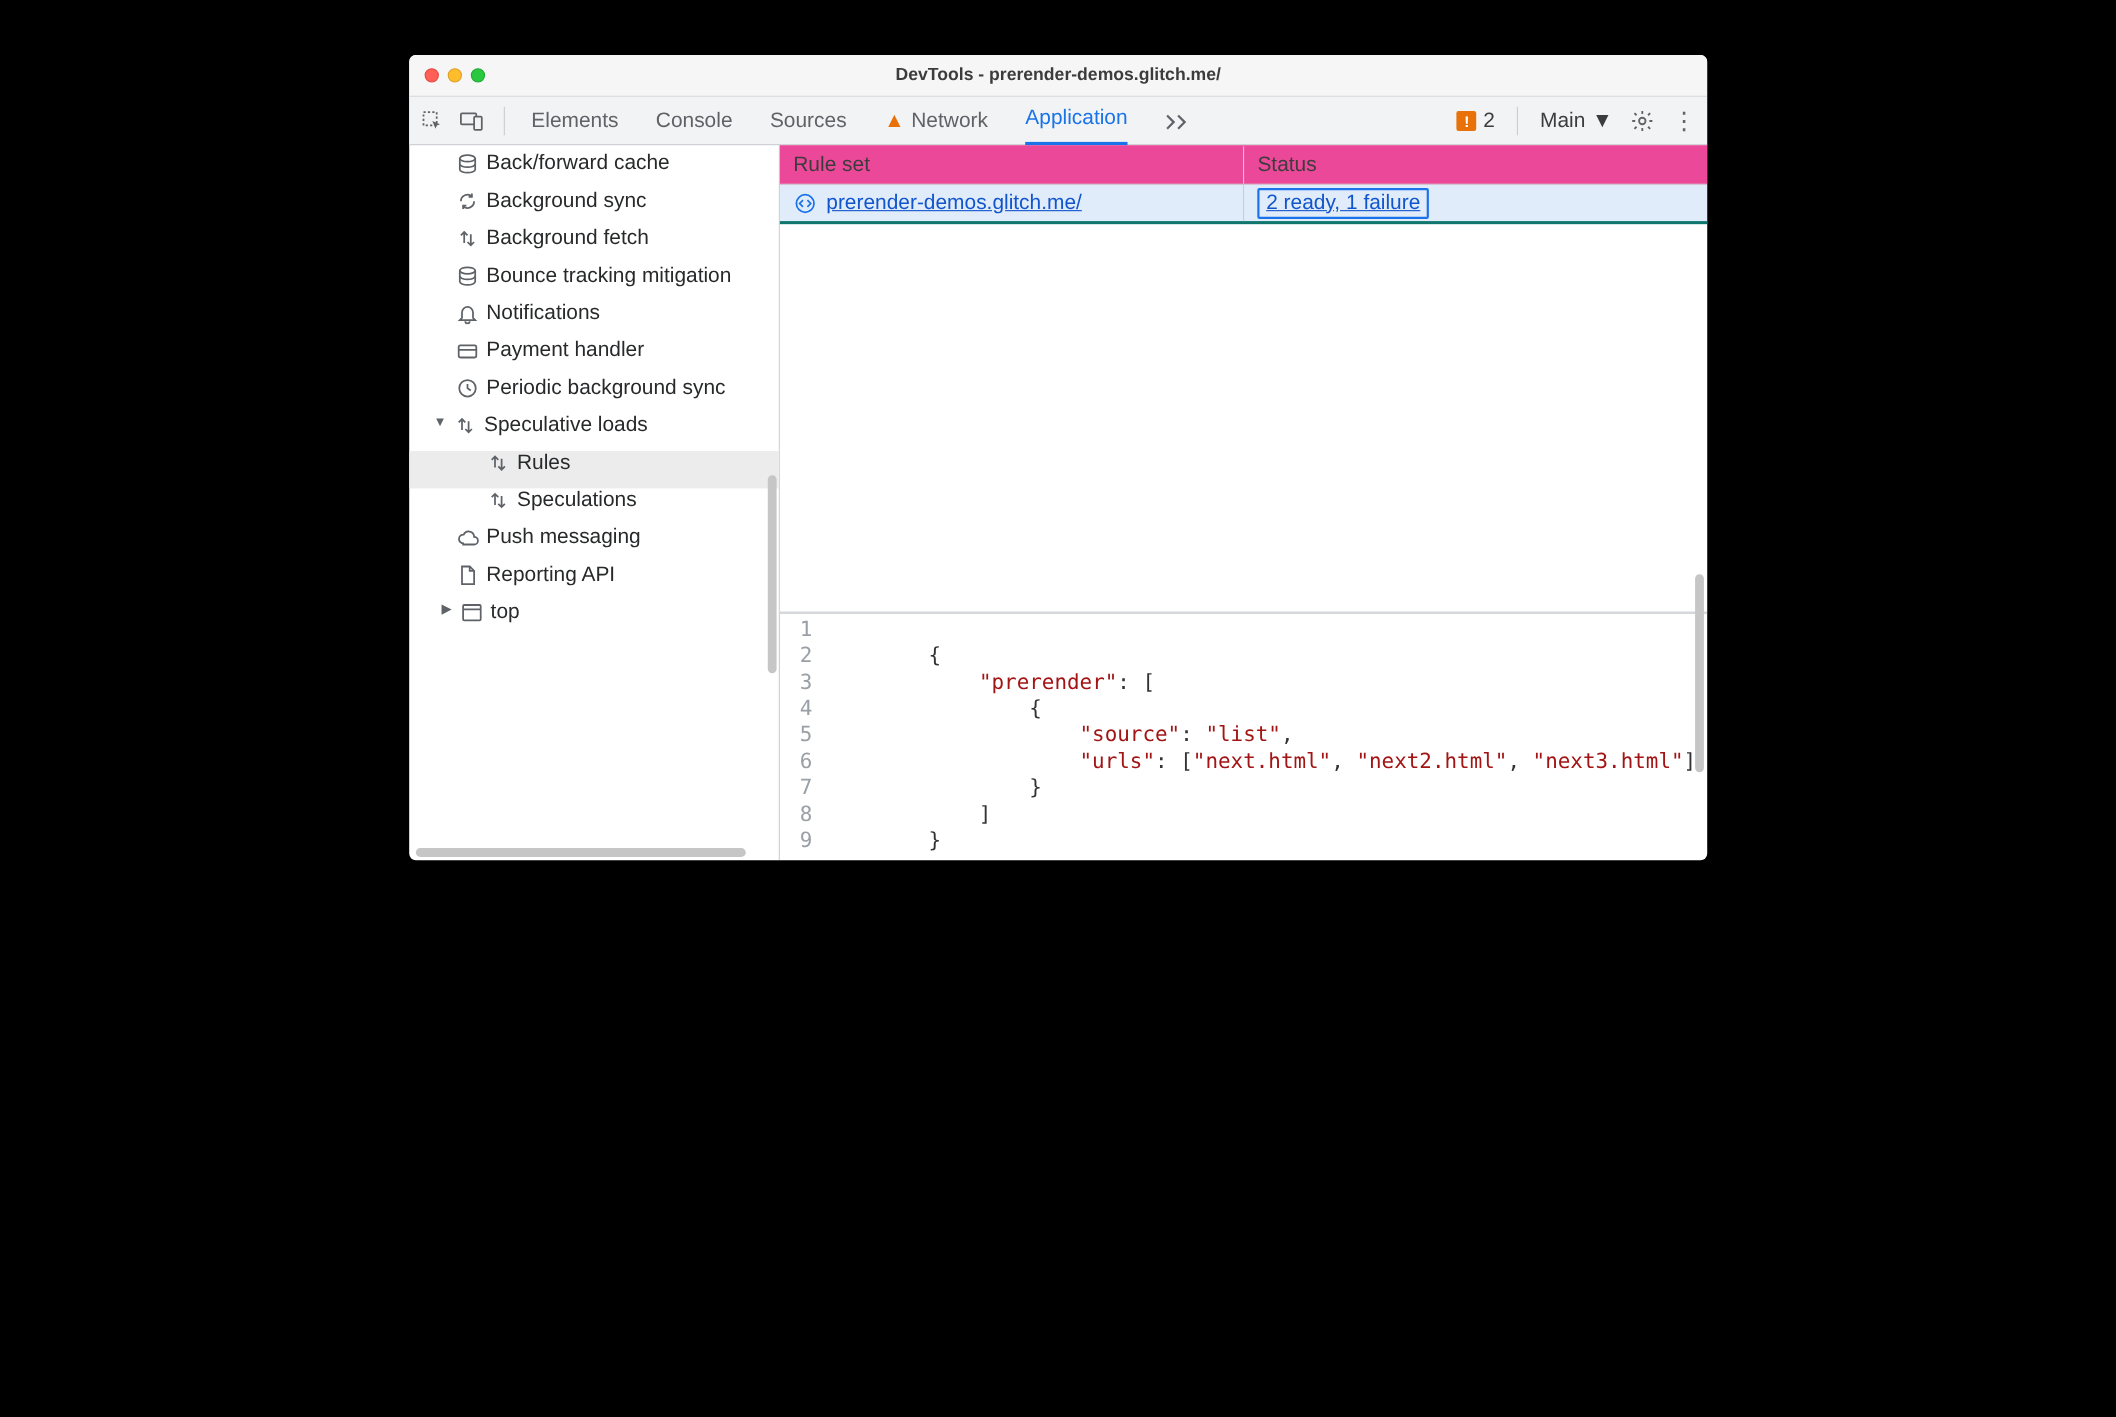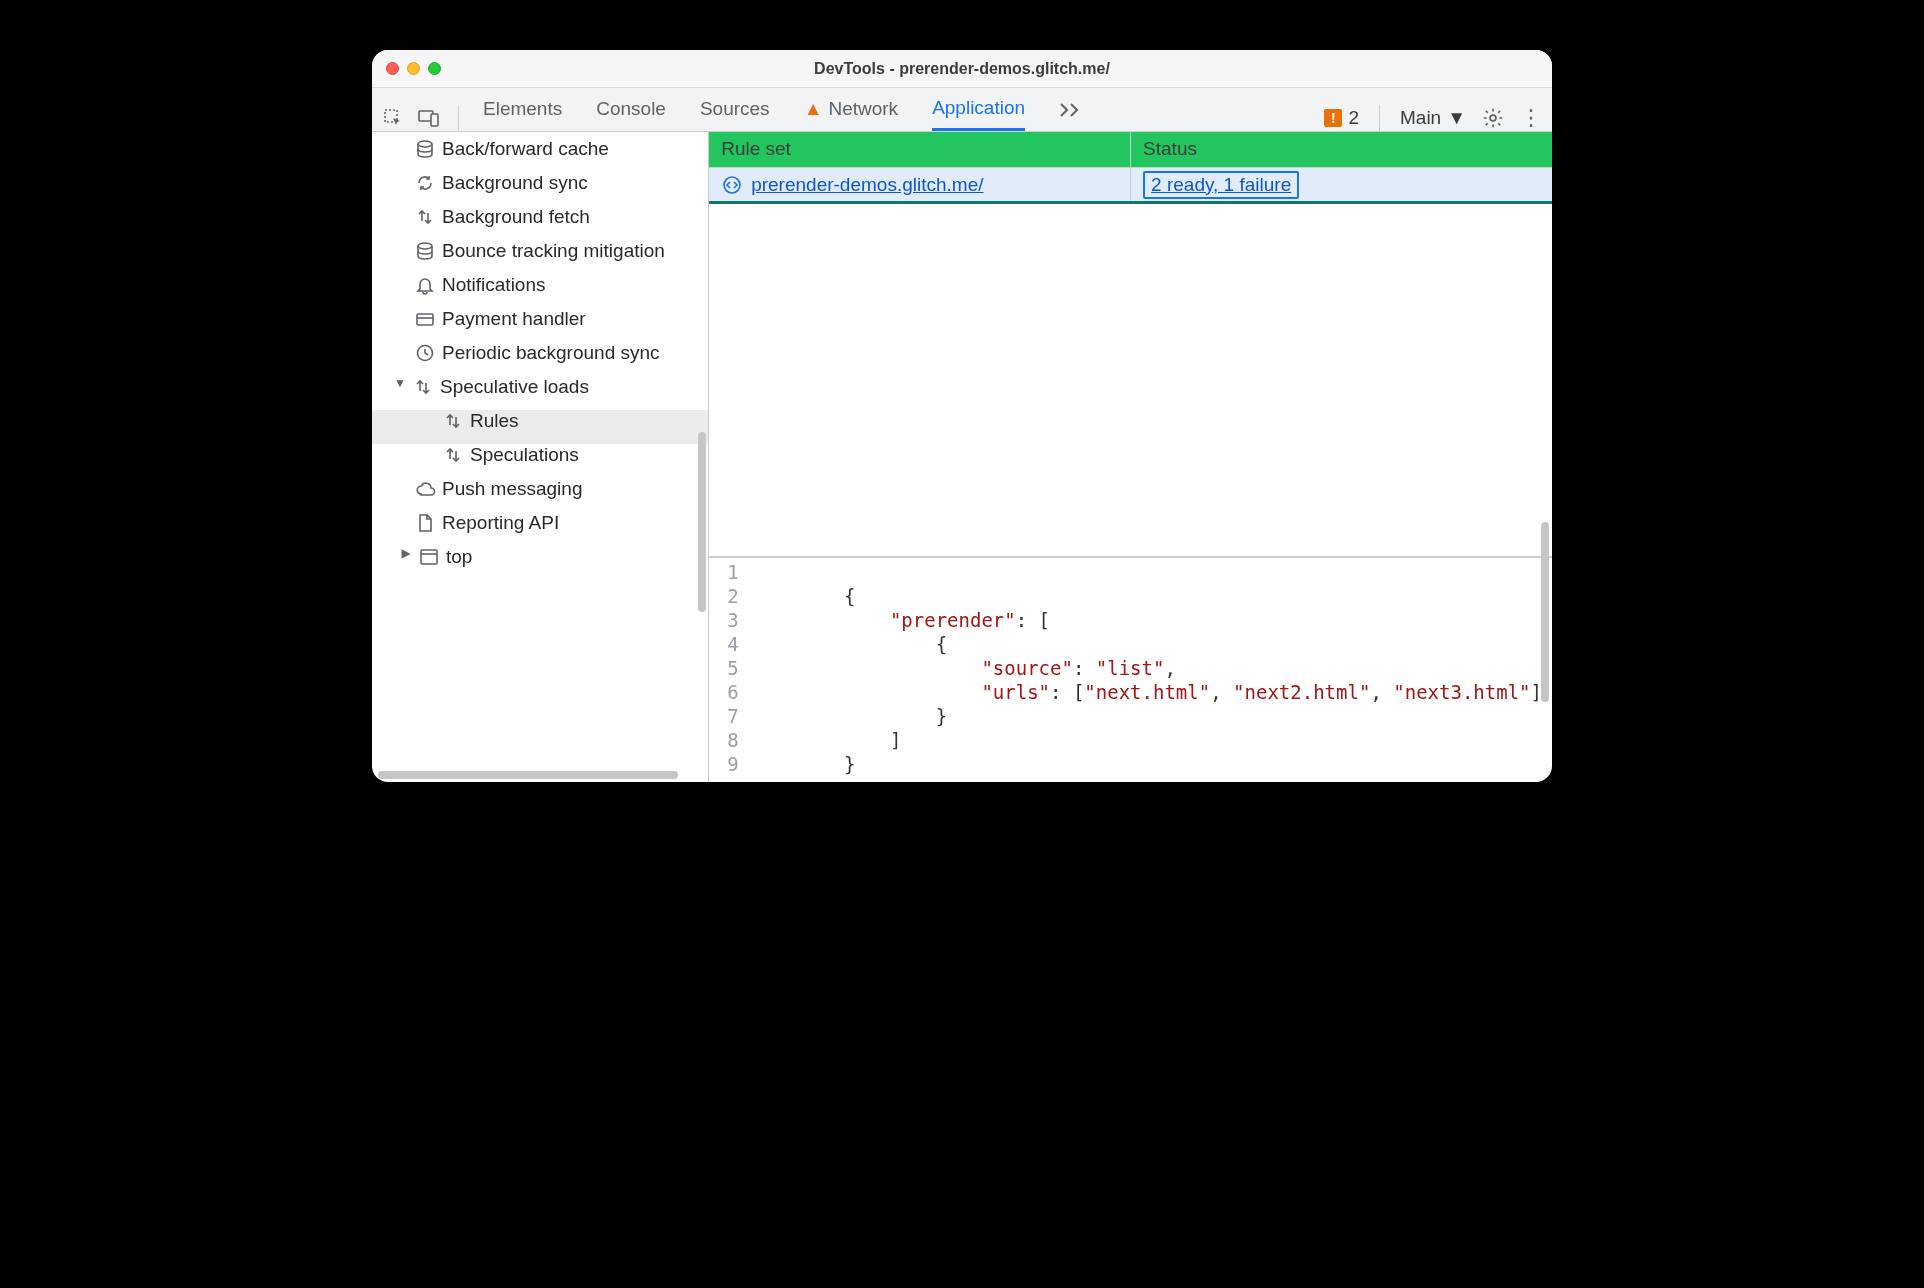--- a/index.html
+++ b/index.html
@@ -10,21 +10,21 @@
     color: #333;
     display: flex;
     justify-content: center;
     align-items: flex-start;
     padding: 50px 80px;
     min-height: 900px;
   }
   .window {
     width: 1180px;
     background: #fff;
-    border-radius: 16px;
+    border-radius: 6px;
     overflow: hidden;
     box-shadow: 0 18px 60px rgba(0,0,0,.55);
   }
   
   .titlebar {
     height: 38px;
     background: #f6f6f6;
     display: flex;
     align-items: center;
     border-bottom: 1px solid #d9d9d9;
@@ -35,21 +35,21 @@
   .tl.red    { background: #ff5f57; border:1px solid #e1483f; }
   .tl.yellow { background: #ffbd2e; border:1px solid #dfa022; }
   .tl.green  { background: #28c840; border:1px solid #1faa31; }
   .title { position:absolute; left:0; right:0; text-align:center; font-weight:600; color:#3c3c3c; font-size:16px; pointer-events: none;}
   
   .toolbar {
     height: 44px;
     background: #f1f3f4;
     border-bottom: 1px solid #cbced1;
     display: flex;
-    align-items: flex-end;
+    align-items: center;
     padding: 0 10px;
     gap: 20px;
   }
   .tools-left { display:flex; align-items:center; gap:14px; color:#5f6368; }
   .vline { width:1px; height:26px; background:#cbced1; margin:0 4px; }
   .tabs { display:flex; align-items:center; gap:34px; flex:1; }
   .tab { color:#5f6368; font-size:19px; cursor:pointer; height:44px; display:flex; align-items:center; }
   .tab.warn { color:#5f6368; }
   .tab.active { color:#1a73e8; border-bottom:3px solid #1a73e8; }
   .warn-tri { color:#e8710a; margin-right:6px; }
@@ -89,21 +89,21 @@
   .icon { width:22px; height:22px; display:inline-flex; align-items:center; justify-content:center; color:#5f6368; }
   .frames-item { padding-left:28px; }
   .sidebar-scroll {
     position:absolute; bottom:3px; left:6px; right:6px; height:8px; background:#c6c6c6; border-radius:4px; width:300px;
   }
   .vscroll {
     position:absolute; right:2px; top:300px; width:8px; height:180px; background:#c6c6c6; border-radius:4px;
   }
   
   .main { flex:1; display:flex; flex-direction:column; position:relative;}
-  .grid-head { display:flex; height:36px; border-bottom:1px solid #cbced1; background:#22c55e;}
+  .grid-head { display:flex; height:36px; border-bottom:1px solid #cbced1; background:#ec4899;align-items:center;}
   .gcol { flex:1; padding:6px 12px; font-size:19px; color:#3c3c3c; border-right:1px solid #cbced1;}
   .gcol:last-child { border-right:none; }
   .grid-row { display:flex; height:36px; background:#e1ecfb; border-bottom:3px solid #0f766e;}
   .gcell { flex:1; padding:4px 12px; display:flex; align-items:center; gap:8px; font-size:19px; border-right:1px solid #cbced1;}
   .gcell:last-child { border-right:none; }
   .link-text { color:#1155cc; text-decoration:underline; cursor:pointer; }
   .status-box { border:2px solid #1a73e8; border-radius:2px; padding:0 6px; height:28px; display:inline-flex; align-items:center; }
   .gblank { flex:1; background:#fff; border-bottom:1px solid #cbced1;}
   .details {
     border-top:1px solid #cbced1;

